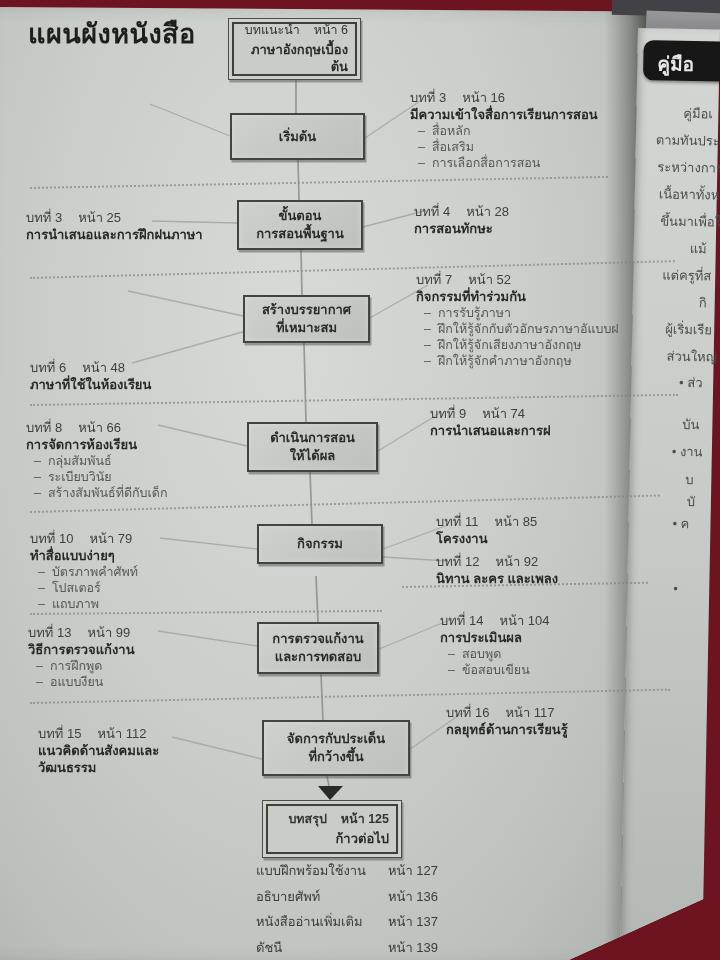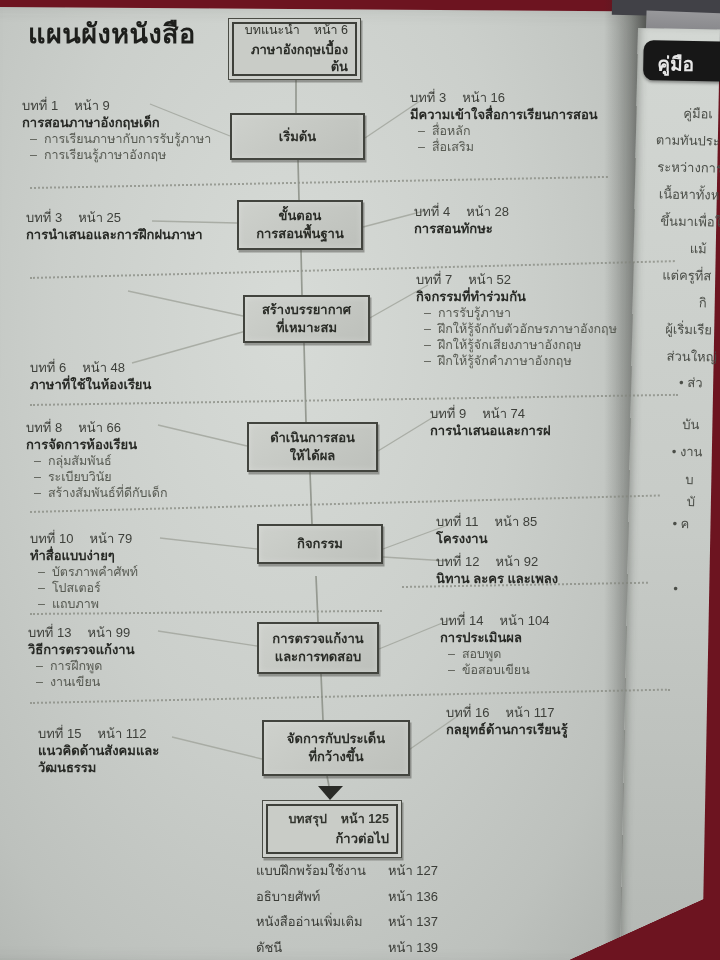--- a/index.html
+++ b/index.html
@@ -138,26 +138,20 @@
     <div>ที่กว้างขึ้น</div>
   </div>
 
   <div class="box framed" style="left:262px;top:800px;width:140px;height:58px">
     <div class="inner">
       <div class="imeta bold"><span>บทสรุป</span><span class="pg">หน้า 125</span></div>
       <div class="ititle">ก้าวต่อไป</div>
     </div>
   </div>
 
-  <div class="entry" style="left:22px;top:98px">
-    <div><span>บทที่ 1</span><span class="pg">หน้า 9</span></div>
-    <div class="etitle">การสอนภาษาอังกฤษเด็ก</div>
-    <div class="sub">การเรียนภาษากับการรับรู้ภาษา</div>
-    <div class="sub">การเรียนรู้ภาษาอังกฤษ</div>
-  </div>
   <div class="entry" style="left:26px;top:210px">
     <div><span>บทที่ 3</span><span class="pg">หน้า 25</span></div>
     <div class="etitle">การนำเสนอและการฝึกฝนภาษา</div>
   </div>
   <div class="entry" style="left:30px;top:360px">
     <div><span>บทที่ 6</span><span class="pg">หน้า 48</span></div>
     <div class="etitle">ภาษาที่ใช้ในห้องเรียน</div>
   </div>
   <div class="entry" style="left:26px;top:420px">
     <div><span>บทที่ 8</span><span class="pg">หน้า 66</span></div>
@@ -170,43 +164,44 @@
     <div><span>บทที่ 10</span><span class="pg">หน้า 79</span></div>
     <div class="etitle">ทำสื่อแบบง่ายๆ</div>
     <div class="sub">บัตรภาพคำศัพท์</div>
     <div class="sub">โปสเตอร์</div>
     <div class="sub">แถบภาพ</div>
   </div>
   <div class="entry" style="left:28px;top:625px">
     <div><span>บทที่ 13</span><span class="pg">หน้า 99</span></div>
     <div class="etitle">วิธีการตรวจแก้งาน</div>
     <div class="sub">การฝึกพูด</div>
-    <div class="sub">งานเขียน</div>
+    <div class="sub">อแบบงียน</div>
   </div>
   <div class="entry" style="left:38px;top:726px">
     <div><span>บทที่ 15</span><span class="pg">หน้า 112</span></div>
     <div class="etitle">แนวคิดด้านสังคมและ</div>
     <div class="etitle">วัฒนธรรม</div>
   </div>
 
   <div class="entry" style="left:410px;top:90px">
     <div><span>บทที่ 3</span><span class="pg">หน้า 16</span></div>
     <div class="etitle">มีความเข้าใจสื่อการเรียนการสอน</div>
     <div class="sub">สื่อหลัก</div>
     <div class="sub">สื่อเสริม</div>
+    <div class="sub">การเลือกสื่อการสอน</div>
   </div>
   <div class="entry" style="left:414px;top:204px">
     <div><span>บทที่ 4</span><span class="pg">หน้า 28</span></div>
     <div class="etitle">การสอนทักษะ</div>
   </div>
   <div class="entry" style="left:416px;top:272px">
     <div><span>บทที่ 7</span><span class="pg">หน้า 52</span></div>
     <div class="etitle">กิจกรรมที่ทำร่วมกัน</div>
     <div class="sub">การรับรู้ภาษา</div>
-    <div class="sub">ฝึกให้รู้จักกับตัวอักษรภาษาอังกฤษ</div>
+    <div class="sub">ฝึกให้รู้จักกับตัวอักษรภาษาอัแบบฝ</div>
     <div class="sub">ฝึกให้รู้จักเสียงภาษาอังกฤษ</div>
     <div class="sub">ฝึกให้รู้จักคำภาษาอังกฤษ</div>
   </div>
   <div class="entry" style="left:430px;top:406px">
     <div><span>บทที่ 9</span><span class="pg">หน้า 74</span></div>
     <div class="etitle">การนำเสนอและการฝ</div>
   </div>
   <div class="entry" style="left:436px;top:514px">
     <div><span>บทที่ 11</span><span class="pg">หน้า 85</span></div>
     <div class="etitle">โครงงาน</div>

